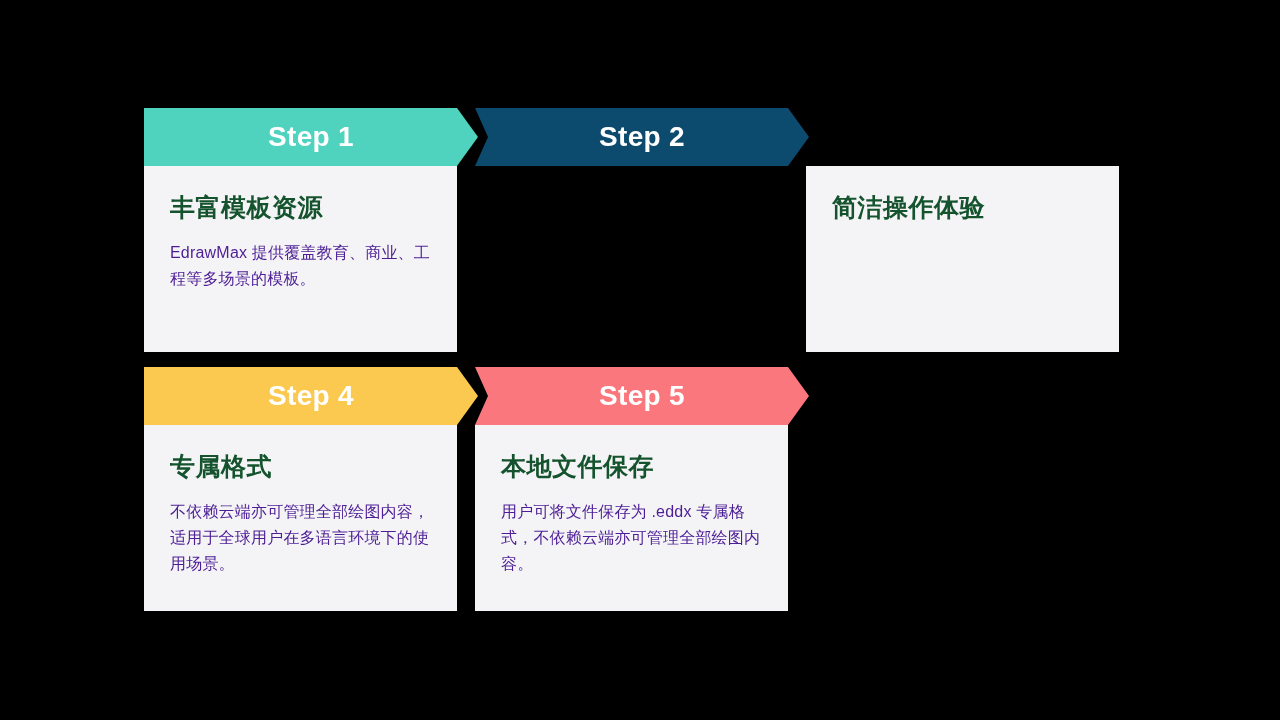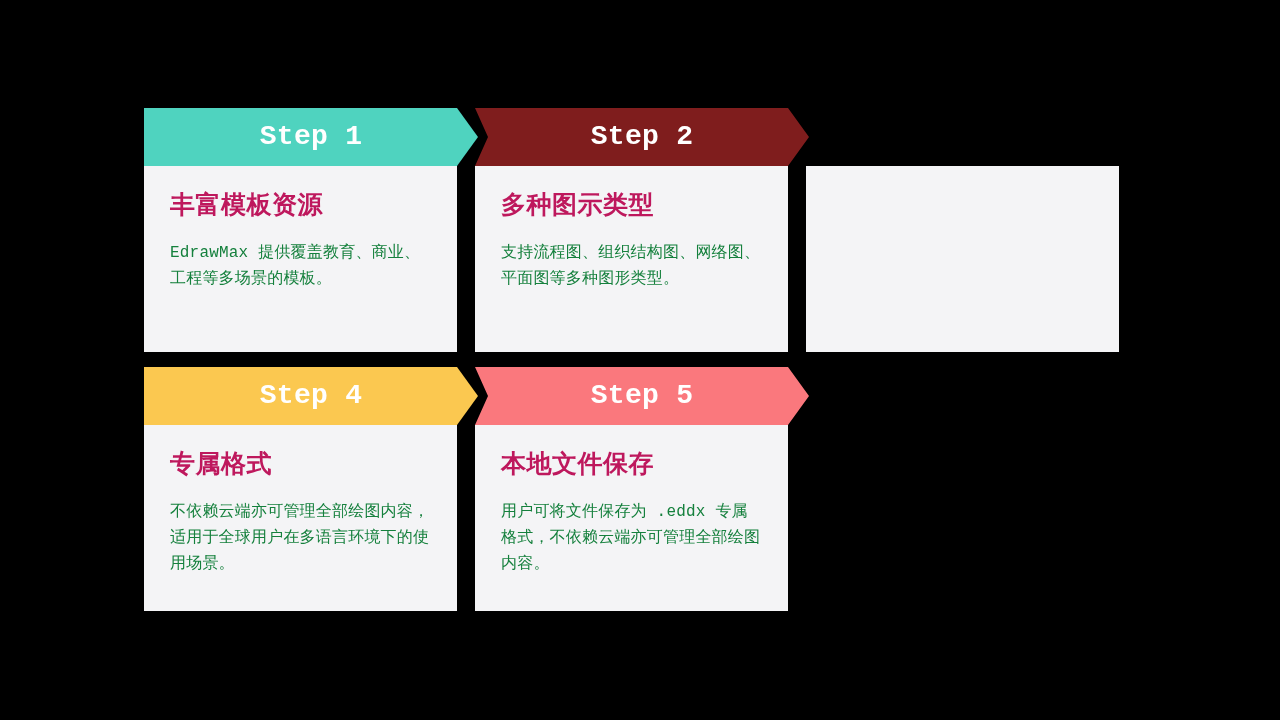--- a/index.html
+++ b/index.html
@@ -12,21 +12,20 @@
     position: relative;
     width: 1280px;
     height: 720px;
     background: #000000;
     overflow: hidden;
   }
   .card {
     position: absolute;
     width: 378px;
     height: 244px;
-    font-family: Liberation Mono, monospace;
   }
   .card.pos-1 { left: 144px; top: 108px; }
   .card.pos-2 { left: 475px; top: 108px; }
   .card.pos-3 { left: 806px; top: 108px; }
   .card.pos-4 { left: 144px; top: 367px; }
   .card.pos-5 { left: 475px; top: 367px; border-radius: 21px; }
 
   .banner {
     position: absolute;
     left: 0;
@@ -56,58 +55,55 @@
     height: 186px;
     background: #F4F4F6;
     box-sizing: border-box;
     padding: 26px 26px 0 26px;
   }
   .card-title {
     margin: 0;
     font-size: 25px;
     font-weight: 700;
     letter-spacing: 0.5px;
-    color: #be185d;
+    color: #14532d;
     line-height: 30px;
   }
   .card-desc {
     margin: 18px 0 0 0;
     font-size: 16px;
     line-height: 26px;
-    color: #15803d;
+    color: #4c1d95;
     letter-spacing: 0.2px;
   }
 </style>
 </head>
 <body>
 
 <div class="stage">
 
   <div class="card pos-1">
     <div class="banner" style="background: rgb(79, 211, 191);">
       <span class="step-label">Step 1</span>
     </div>
     <div class="card-body">
       <h3 class="card-title">丰富模板资源</h3>
       <p class="card-desc">EdrawMax 提供覆盖教育、商业、工程等多场景的模板。</p>
     </div>
   </div>
 
   <div class="card pos-2">
-    <div class="banner notched" style="background: #7f1d1d;">
+    <div class="banner notched" style="background: #0c4a6e;">
       <span class="step-label">Step 2</span>
-    </div>
-    <div class="card-body">
-      <h3 class="card-title">多种图示类型</h3>
-      <p class="card-desc">支持流程图、组织结构图、网络图、平面图等多种图形类型。</p>
     </div>
   </div>
 
   <div class="card pos-3">
     <div class="card-body">
+      <h3 class="card-title">简洁操作体验</h3>
     </div>
   </div>
 
   <div class="card pos-4">
     <div class="banner" style="background: rgb(251, 200, 80); text-align: center;">
       <span class="step-label">Step 4</span>
     </div>
     <div class="card-body">
       <h3 class="card-title">专属格式</h3>
       <p class="card-desc">不依赖云端亦可管理全部绘图内容，适用于全球用户在多语言环境下的使用场景。</p>

